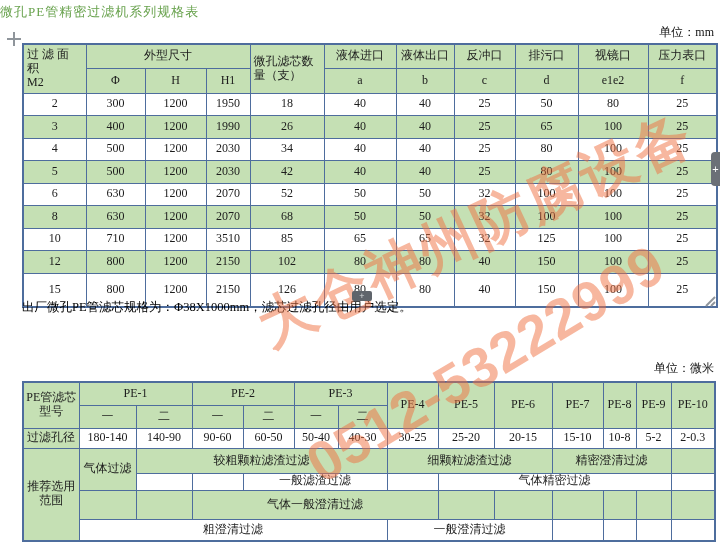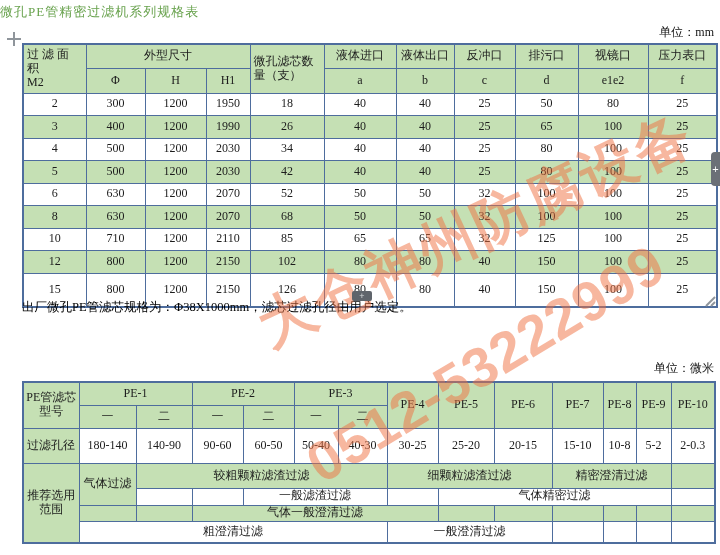--- a/index.html
+++ b/index.html
@@ -164,21 +164,21 @@
           <td>50</td>
           <td>32</td>
           <td>100</td>
           <td>100</td>
           <td>25</td>
       </tr>
       <tr style="height:22px;margin-top:40px;">
         <td>10</td>
           <td>710</td>
           <td>1200</td>
-          <td>2110</td>
+          <td>3510</td>
           <td>85</td>
           <td>65</td>
           <td>65</td>
           <td>32</td>
           <td>125</td>
           <td>100</td>
           <td>25</td>
       </tr>
       <tr style="height:23px;">
         <td>12</td>
@@ -259,21 +259,21 @@
         <td rowspan="2" class="g">PE-10</td>
       </tr>
       <tr style="height:23px;">
         <td class="g">一</td>
         <td class="g">二</td>
         <td class="g">一</td>
         <td class="g">二</td>
         <td class="g">一</td>
         <td class="g">二</td>
       </tr>
-      <tr style="height:35px;margin-top:40px;">
+      <tr style="height:20px;margin-top:40px;">
         <td class="g tl">过滤孔径</td>
         <td>180-140</td>
         <td>140-90</td>
         <td>90-60</td>
         <td>60-50</td>
         <td>50-40</td>
         <td>40-30</td>
         <td>30-25</td>
         <td>25-20</td>
         <td>20-15</td>
@@ -294,21 +294,21 @@
         <td class="g"></td>
       </tr>
       <tr style="height:17px;font-family:Liberation Mono, monospace;">
         <td></td>
         <td></td>
         <td colspan="3">一般滤渣过滤</td>
         <td></td>
         <td colspan="5">气体精密过滤</td>
         <td></td>
       </tr>
-      <tr style="height:16px;">
+      <tr style="height:29px;">
         <td class="g"></td>
         <td class="g"></td>
         <td colspan="5" class="g">气体一般澄清过滤</td>
         <td class="g"></td>
         <td class="g"></td>
         <td class="g"></td>
         <td class="g"></td>
         <td class="g"></td>
         <td class="g"></td>
       </tr>

